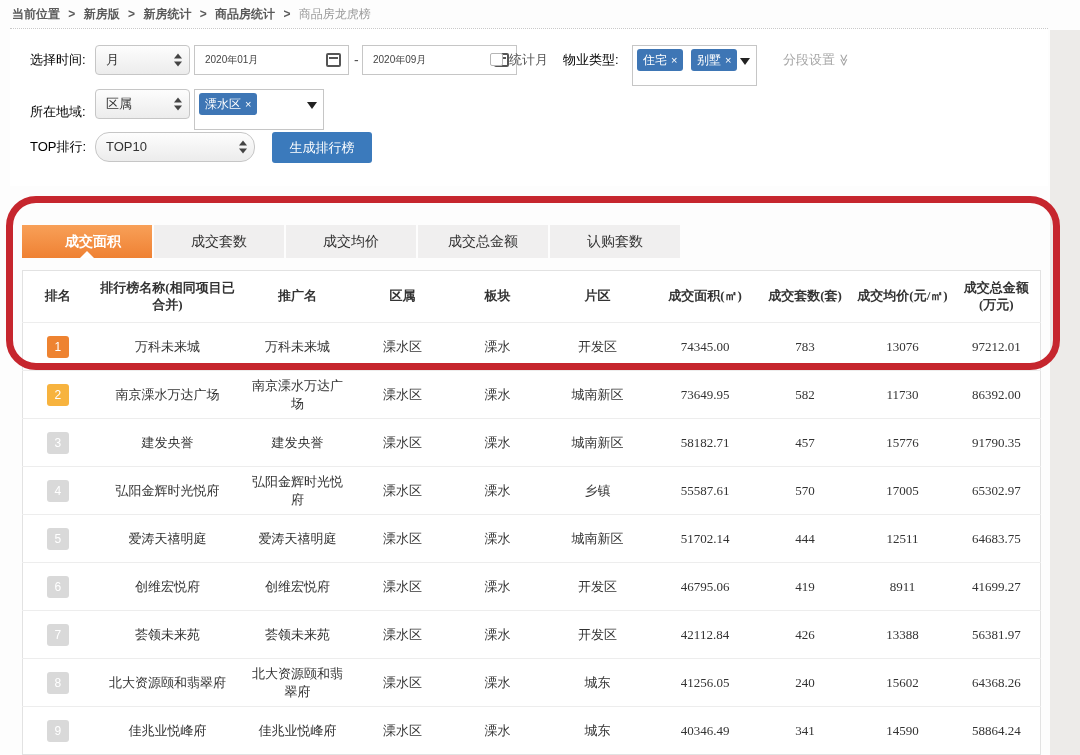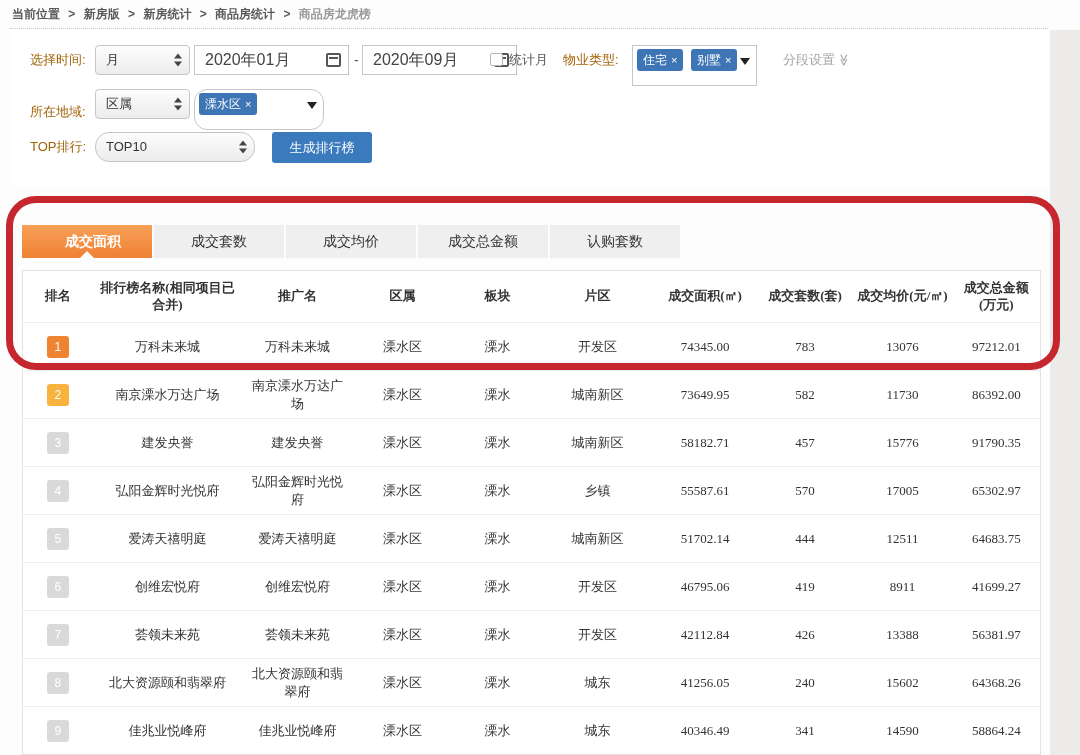--- a/index.html
+++ b/index.html
@@ -9,39 +9,39 @@
     background:#fdfdfd;
     font-family:"Liberation Sans","DejaVu Sans",sans-serif;
     color:#333;
   }
   .right-strip { position:absolute; top:30px; right:0; width:30px; height:725px; background:#edebe9; }
 
   
   .breadcrumb { position:absolute; left:12px; top:6px; font-size:12px; font-weight:bold; color:#5a5a5a; }
   .breadcrumb .sep { margin:0 5px; color:#5a5a5a; }
   .breadcrumb .crumb { color:#5a5a5a; cursor:pointer; }
-  .breadcrumb .current { color:#9a9a9a; font-weight:bold; }
+  .breadcrumb .current { color:#9a9a9a; font-weight:normal; }
 
   
   .filter-panel { position:absolute; left:10px; top:28px; width:1038px; height:158px;
     background:#fff; border-top:1px dotted #c9c9c9; }
   .frow { position:absolute; left:0; height:30px; }
-  .flabel { position:absolute; font-size:13px; color:#a16207; line-height:30px; }
+  .flabel { position:absolute; font-size:13px; color:#000000; line-height:30px; }
 
   .select { position:absolute; height:30px; background:linear-gradient(#fdfdfd,#ececec);
     border:1px solid #c6c6c6; border-radius:4px; font-size:13px; color:#333;
     line-height:28px; padding:0 22px 0 10px; cursor:pointer; }
   .spin { position:absolute; right:7px; top:50%; width:8px; height:13px; transform:translateY(-50%); }
   .spin::before { content:""; position:absolute; top:0; left:0;
     border-left:4px solid transparent; border-right:4px solid transparent; border-bottom:5px solid #444; }
   .spin::after { content:""; position:absolute; bottom:0; left:0;
     border-left:4px solid transparent; border-right:4px solid transparent; border-top:5px solid #444; }
 
   .dateinput { position:absolute; height:30px; background:#fff; border:1px solid #c6c6c6;
-    font-size:16px; color:#444; line-height:28px; padding:0 28px 0 10px; cursor:text; }
+    font-size:10px; color:#444; line-height:28px; padding:0 28px 0 10px; cursor:text; }
   .cal { position:absolute; right:7px; top:7px; width:15px; height:14px;
     border:2px solid #555; border-radius:2px; }
   .cal::before { content:""; position:absolute; left:1px; right:1px; top:2px; border-top:2px solid #555; }
 
   .dash { position:absolute; font-size:14px; color:#555; line-height:30px; }
 
   .checkbox { position:absolute; top:8px; width:13px; height:13px; border:1px solid #b5b5b5;
     background:#fff; border-radius:2px; cursor:pointer; }
   .cblabel { position:absolute; font-size:13px; color:#555; line-height:30px; cursor:pointer; }
 
@@ -135,21 +135,21 @@
         <span>分段设置</span><span class="dblchev">≫</span>
       </span>
     </div>
 
     <div class="frow" style="top:60px; width:100%;">
       <span class="flabel" style="left:20px;margin-top:8px;">所在地域:</span>
       <div class="select" style="left:85px; width:95px;">
         <span>区属</span>
         <span class="spin"></span>
       </div>
-      <div class="multiselect" style="left:184px; width:130px;border-radius:13px;">
+      <div class="multiselect" style="left:184px; width:130px;">
         <span class="tag"><span>溧水区</span><span class="x">×</span></span>
         <span class="caret"></span>
       </div>
     </div>
 
     <div class="frow" style="top:103px; width:100%;">
       <span class="flabel" style="left:20px;">TOP排行:</span>
       <div class="select" style="left:85px; width:160px;border-radius:14px;">
         <span>TOP10</span>
         <span class="spin"></span>

